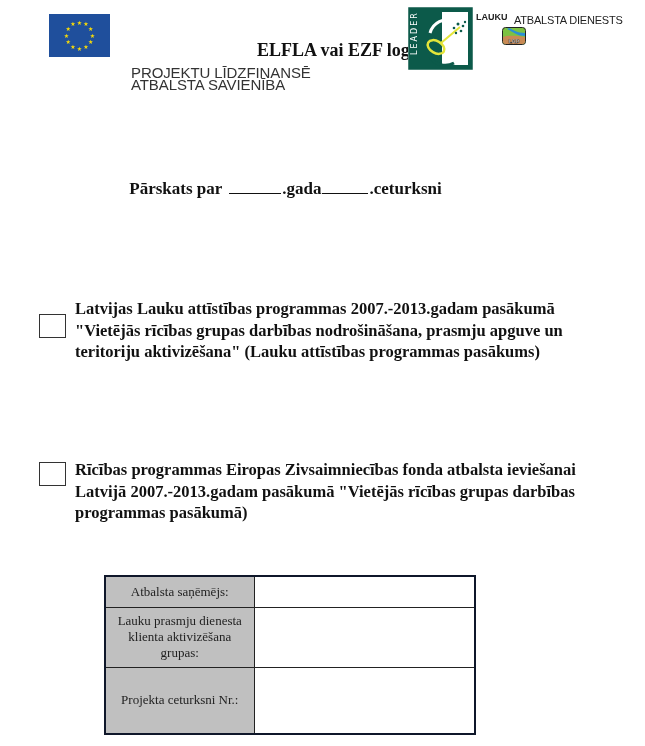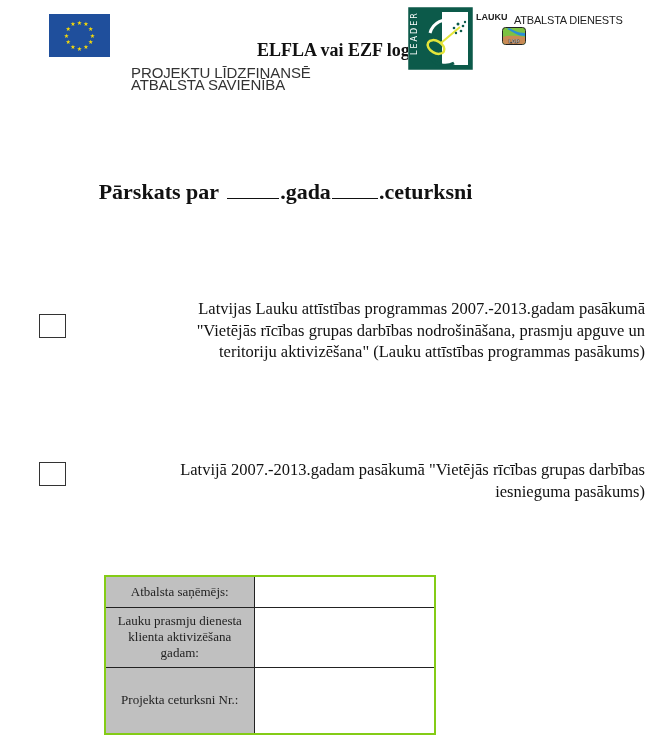--- a/index.html
+++ b/index.html
@@ -41,46 +41,46 @@
     .lad-arc {
       position: absolute; left: 0px; top: 2px;
       font-family: "Liberation Sans", sans-serif; font-size: 9px; font-weight: bold; color: #222;
     }
     .lad-badge { position: absolute; left: 14px; top: 17px; width: 48px; height: 18px; }
     .lad-badge svg { width: 100%; height: 100%; display: block; }
 
     
     .report-title {
       position: absolute; left: 0; top: 179px; width: 571px; text-align: center;
-      font-family: "Liberation Serif", serif; font-weight: bold; font-size: 22px;
+      font-family: "Liberation Serif", serif; font-weight: bold; font-size: 17px;
       color: #111; white-space: nowrap;
     }
     .blank {
       display: inline-block; border-bottom: 1.6px solid #111;
       height: 14px; vertical-align: baseline;
     }
     .blank.year { width: 52px; margin: 0 1px 0 3px; }
     .blank.quarter { width: 46px; margin: 0 1px; }
 
     
     .checkbox {
       position: absolute; width: 27px; height: 24px;
       border: 1.6px solid #333; background: #fff;
     }
     .option-text {
-      position: absolute; text-align: right;
-      font-family: "Liberation Serif", serif; font-weight: normal; font-size: 16.5px;
+      position: absolute; text-align: left;
+      font-family: "Liberation Serif", serif; font-weight: bold; font-size: 16.5px;
       line-height: 21.5px; color: #111;
     }
     .option-text div { white-space: nowrap; }
 
     
     .info-table {
-      position: absolute; left: 104px; top: 575px; width: 332px;
-      border-collapse: collapse; border: 2px solid #84cc16;
+      position: absolute; left: 104px; top: 575px; width: 372px;
+      border-collapse: collapse; border: 2px solid #0f172a;
       font-family: "Liberation Serif", serif; font-size: 13px; color: #222;
     }
     .info-table td { border: 1.5px solid #222; }
     .info-table td.lbl {
       background: #c0c0c0; width: 149px; text-align: center;
       line-height: 16px; padding: 0 2px; vertical-align: middle;
     }
     .info-table td.val { background: #fff; }
   </style>
 </head>
@@ -158,37 +158,38 @@
 
   <div class="checkbox" style="left:39px; top:314px;"></div>
   <div class="option-text" style="left:75px; top:298px; width:570px;">
     <div>Latvijas Lauku attīstības programmas 2007.-2013.gadam pasākumā</div>
     <div>"Vietējās rīcības grupas darbības nodrošināšana, prasmju apguve un</div>
     <div>teritoriju aktivizēšana" (Lauku attīstības programmas pasākums)</div>
   </div>
 
   <div class="checkbox" style="left:39px; top:462px;"></div>
   <div class="option-text" style="left:75px; top:459px; width:570px;">
+    <div>Rīcības programmas Eiropas Zivsaimniecības fonda atbalsta ieviešanai</div>
     <div>Latvijā 2007.-2013.gadam pasākumā "Vietējās rīcības grupas darbības</div>
-    <div>iesnieguma pasākums)</div>
+    <div>programmas pasākumā)</div>
   </div>
 
   <table class="info-table">
     <tbody>
         <tr style="height:31px;">
       <td class="lbl">
         <div>Atbalsta saņēmējs:</div>
       </td>
       <td class="val"></td>
     </tr>
     <tr style="height:60px;">
       <td class="lbl">
         <div>Lauku prasmju dienesta</div>
         <div>klienta aktivizēšana</div>
-        <div>gadam:</div>
+        <div>grupas:</div>
       </td>
       <td class="val"></td>
     </tr>
     <tr style="height:67px;">
       <td class="lbl">
         <div>Projekta ceturksni Nr.:</div>
       </td>
       <td class="val"></td>
     </tr>
   </tbody>

